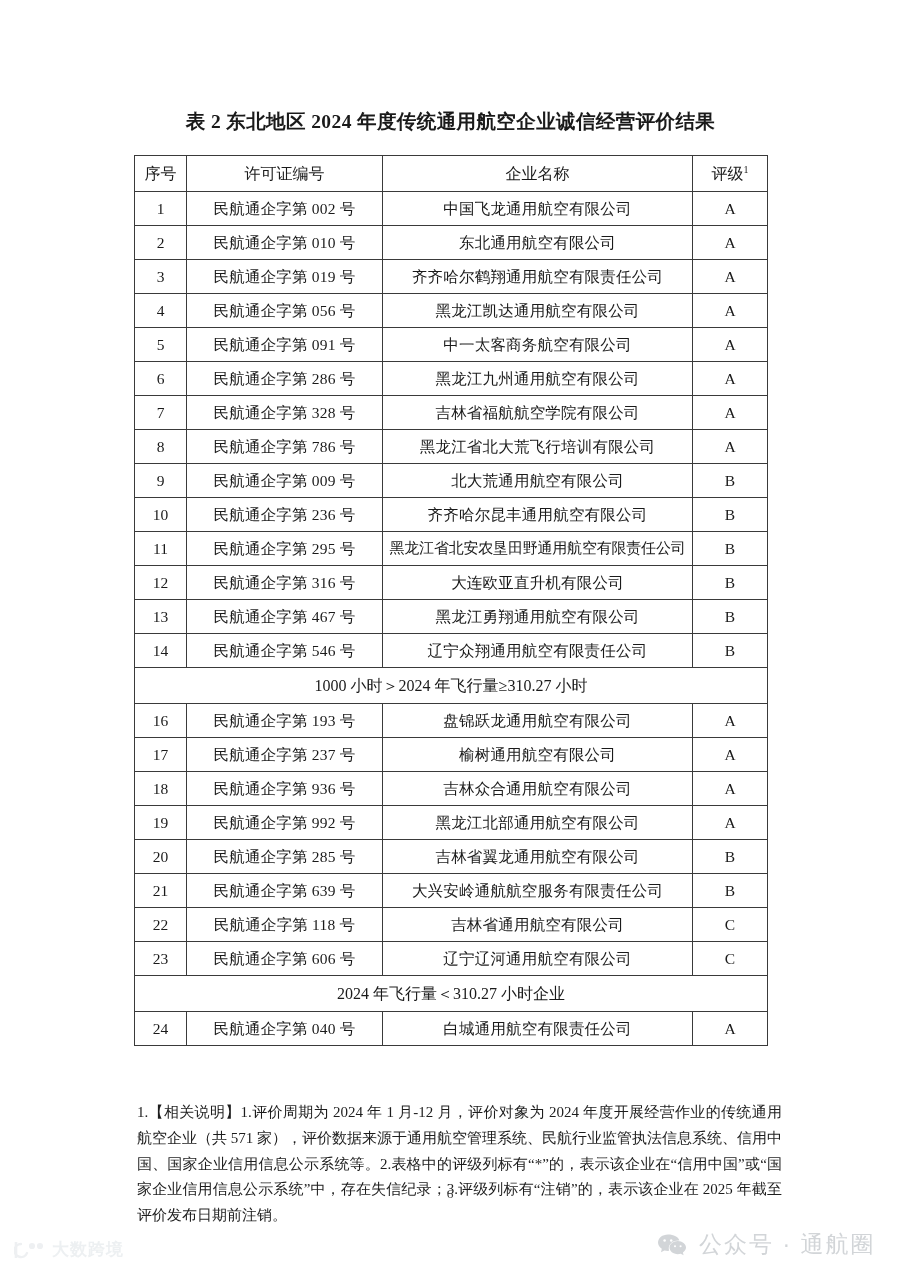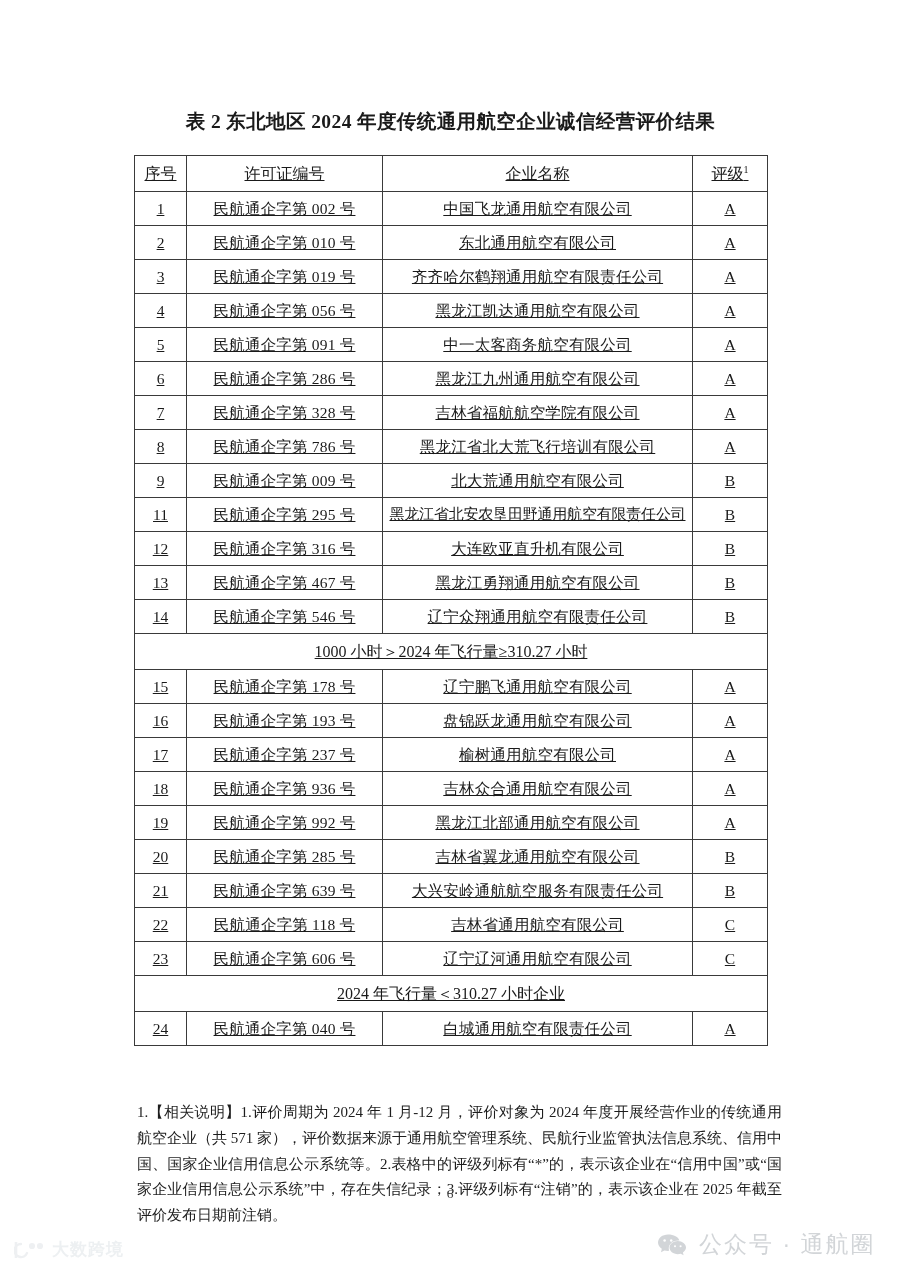--- a/index.html
+++ b/index.html
@@ -42,21 +42,20 @@
     position: absolute;
     left: 134px;
     top: 155px;
     width: 633px;
   }
   table.eval {
     width: 633px;
     border-collapse: collapse;
     table-layout: fixed;
     font-size: 15.5px;
-    text-decoration: underline;
   }
   table.eval td, table.eval th {
     border: 1.3px solid #3a3a3a;
     padding: 0;
     text-align: center;
     vertical-align: middle;
     font-weight: normal;
     line-height: 1.1;
   }
   col.c-idx    { width: 52px; }
@@ -211,20 +210,26 @@
             <td class="cell-name">黑龙江省北大荒飞行培训有限公司</td>
             <td>A</td>
           </tr>
           <tr class="data-row">
             <td>9</td>
             <td class="cell-lic">民航通企字第 009 号</td>
             <td class="cell-name">北大荒通用航空有限公司</td>
             <td>B</td>
           </tr>
           <tr class="data-row">
+            <td>10</td>
+            <td class="cell-lic">民航通企字第 236 号</td>
+            <td class="cell-name">齐齐哈尔昆丰通用航空有限公司</td>
+            <td>B</td>
+          </tr>
+          <tr class="data-row">
             <td>11</td>
             <td class="cell-lic">民航通企字第 295 号</td>
             <td class="cell-name tight">黑龙江省北安农垦田野通用航空有限责任公司</td>
             <td>B</td>
           </tr>
           <tr class="data-row">
             <td>12</td>
             <td class="cell-lic">民航通企字第 316 号</td>
             <td class="cell-name">大连欧亚直升机有限公司</td>
             <td>B</td>
@@ -236,26 +241,20 @@
             <td>B</td>
           </tr>
           <tr class="data-row">
             <td>14</td>
             <td class="cell-lic">民航通企字第 546 号</td>
             <td class="cell-name">辽宁众翔通用航空有限责任公司</td>
             <td>B</td>
           </tr>
           <tr class="group-row">
             <td colspan="4">1000 小时＞2024 年飞行量≥310.27 小时</td>
-          </tr>
-          <tr class="data-row">
-            <td>15</td>
-            <td class="cell-lic">民航通企字第 178 号</td>
-            <td class="cell-name">辽宁鹏飞通用航空有限公司</td>
-            <td>A</td>
           </tr>
           <tr class="data-row">
             <td>16</td>
             <td class="cell-lic">民航通企字第 193 号</td>
             <td class="cell-name">盘锦跃龙通用航空有限公司</td>
             <td>A</td>
           </tr>
           <tr class="data-row">
             <td>17</td>
             <td class="cell-lic">民航通企字第 237 号</td>

